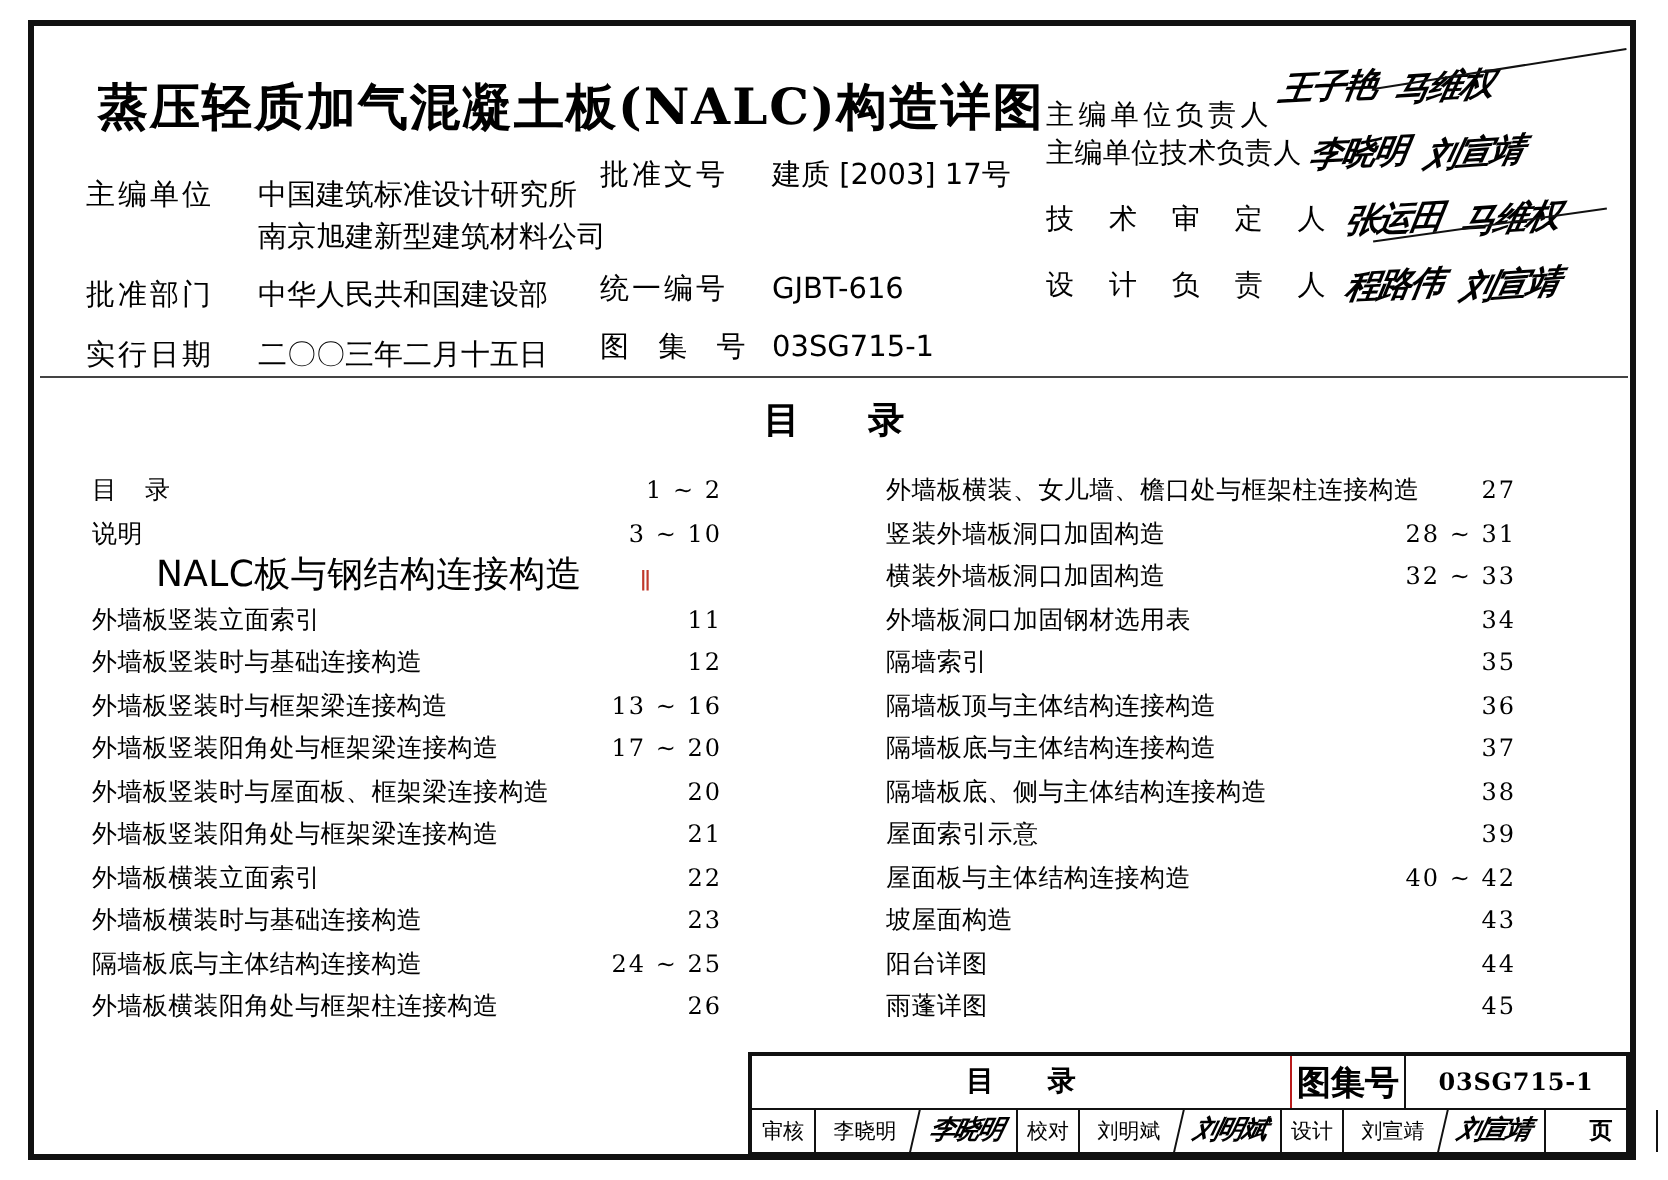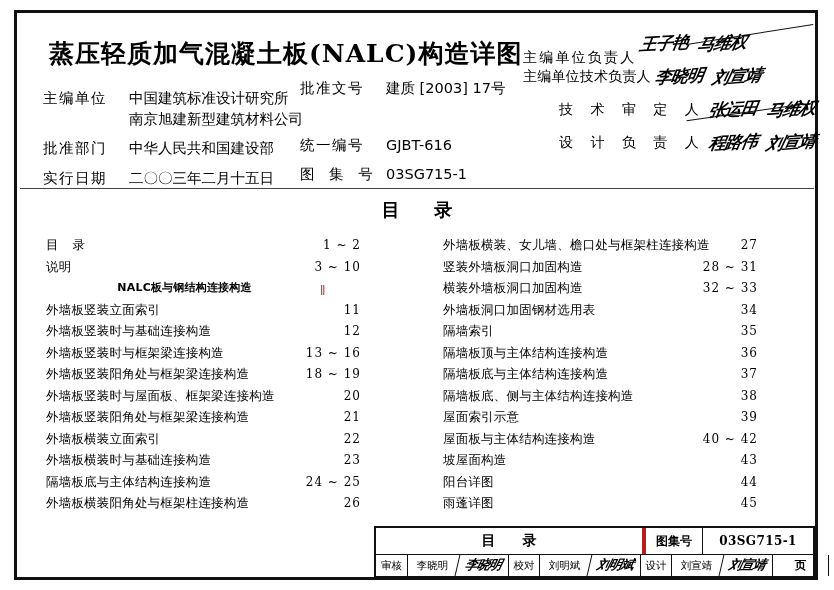--- a/index.html
+++ b/index.html
@@ -92,21 +92,21 @@
     align-items: center;
     font-size: 14px;
     height: 33px;
     white-space: nowrap;
   }
   .sig-label {
     letter-spacing: 0.5px;
   }
   .sig-label.w1 { letter-spacing: 2.2px; margin-top: 28px; }
   .sig-label.w2 { letter-spacing: 0.2px; }
-  .sig-label.w3 { letter-spacing: 6.5px; margin-left: 36px; }
+  .sig-label.w3 { letter-spacing: 6.5px; }
   .sig-mark {
     margin-left: 4px;
     font-family: "DejaVu Serif", "Liberation Serif", serif;
     font-style: italic;
     font-weight: bold;
     font-size: 17px;
     transform: skewX(-12deg) rotate(-3deg);
     display: inline-block;
     letter-spacing: -1px;
   }
@@ -165,22 +165,22 @@
   }
   .toc-line .p {
     margin-left: auto;
     padding-right: 44px;
     font-family: "DejaVu Serif", "Liberation Serif", serif;
     font-size: 12px;
     letter-spacing: 1px;
   }
   .toc-section {
     text-align: center;
-    font-size: 11px;
-    font-weight: bold;
+    font-size: 18px;
+    font-weight: normal;
     height: 21.5px;
     line-height: 21.5px;
     padding-right: 56px;
     letter-spacing: 0.2px;
   }
   .red-tick {
     position: absolute;
     color: #c0392b;
     font-size: 11px;
     line-height: 1;
@@ -210,25 +210,25 @@
     justify-content: center;
     font-family: "DejaVu Serif", "Liberation Serif", serif;
     font-size: 14px;
     font-weight: bold;
     letter-spacing: 11px;
     padding-left: 11px;
   }
   #tb-atlas-label {
     width: 56px;
     flex: 0 0 56px;
-    border-left: 4px solid #b91c1c;
+    border-left: 1px solid #b91c1c;
     display: flex;
     align-items: center;
     justify-content: center;
-    font-size: 12px;
+    font-size: 17px;
     font-weight: bold;
   }
   #tb-atlas-value {
     width: 110px;
     flex: 0 0 110px;
     border-left: 1px solid #111;
     display: flex;
     align-items: center;
     justify-content: center;
     font-family: "DejaVu Serif", "Liberation Serif", serif;
@@ -367,21 +367,21 @@
         <div class="toc-line">
           <span class="t">外墙板竖装时与基础连接构造</span>
           <span class="p">12</span>
         </div>
         <div class="toc-line">
           <span class="t">外墙板竖装时与框架梁连接构造</span>
           <span class="p">13 ~ 16</span>
         </div>
         <div class="toc-line">
           <span class="t">外墙板竖装阳角处与框架梁连接构造</span>
-          <span class="p">18 ~ 19</span>
+          <span class="p">17 ~ 20</span>
         </div>
         <div class="toc-line">
           <span class="t">外墙板竖装时与屋面板、框架梁连接构造</span>
           <span class="p">20</span>
         </div>
         <div class="toc-line">
           <span class="t">外墙板竖装阳角处与框架梁连接构造</span>
           <span class="p">21</span>
         </div>
         <div class="toc-line">

